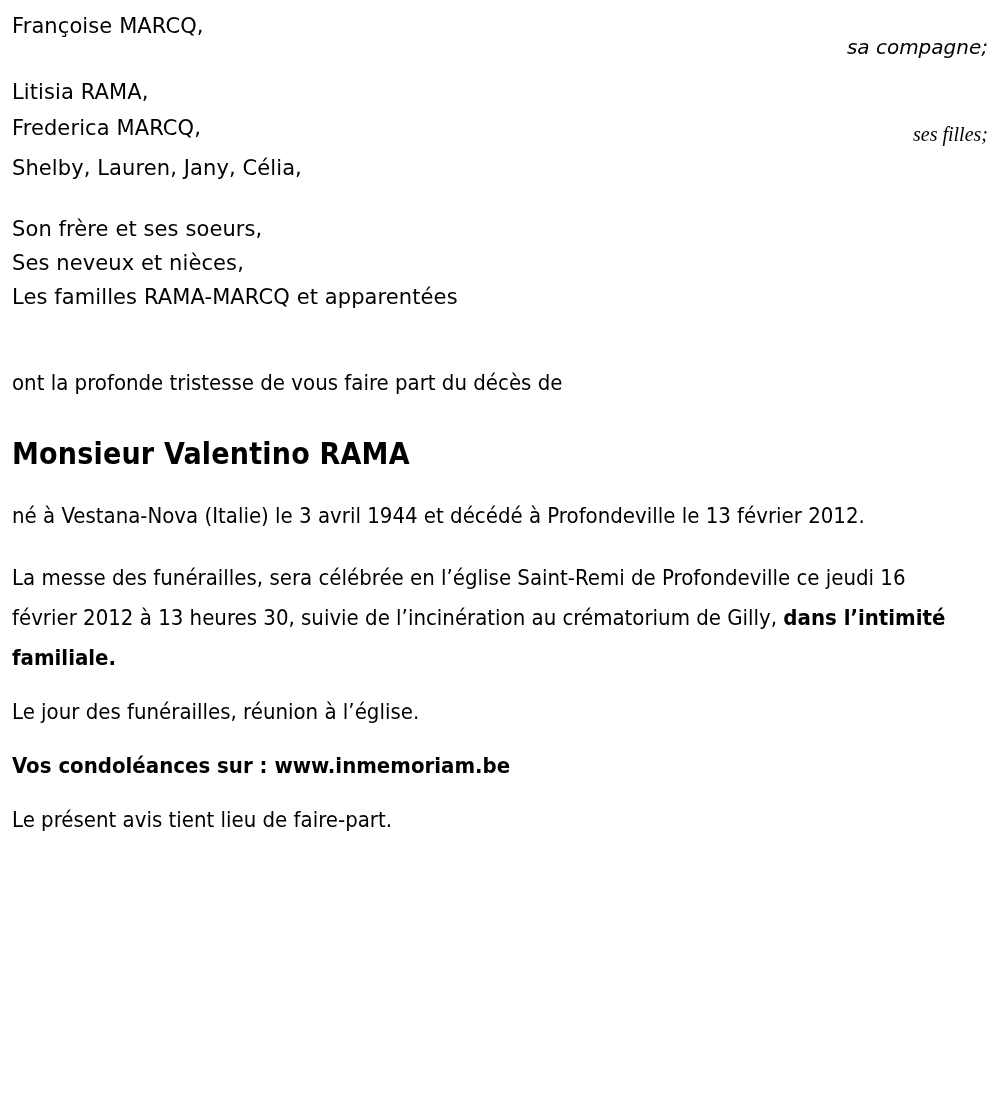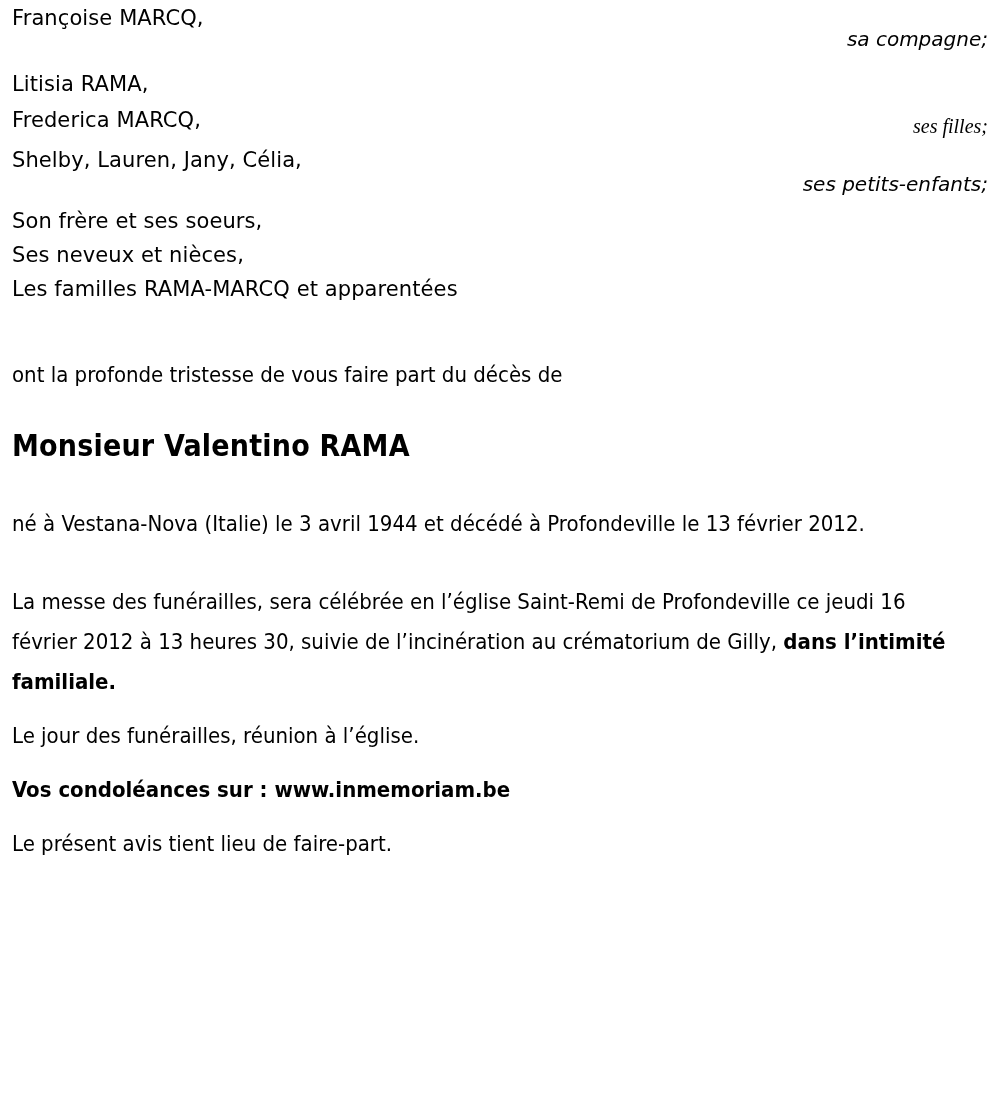--- a/index.html
+++ b/index.html
@@ -19,20 +19,21 @@
   .notice {
     position: relative;
     width: 1000px;
     height: 1105px;
     box-sizing: border-box;
     padding: 0 12px;
   }
 
   
   .survivors {
+    padding-top: 8px;
   }
   .survivor-group {
     position: relative;
     width: 100%;
   }
   .names {
     font-family: "DejaVu Sans", "Liberation Sans", sans-serif;
     font-size: 21px;
     line-height: 36px;
     font-weight: 400;
@@ -83,21 +84,21 @@
     letter-spacing: 0.2px;
   }
 
   .body-block {
     font-family: "DejaVu Sans Condensed", "DejaVu Sans", "Liberation Sans", sans-serif;
     font-stretch: condensed;
     font-size: 22px;
     line-height: 40px;
     width: 940px;
   }
-  .para { margin-top: 38px; }
+  .para { margin-top: 22px; }
   .para.tight { margin-top: 14px; }
   .para.bold { font-weight: 700; }
   strong.inl { font-weight: 700; }
 </style>
 </head>
 <body>
 
 <div class="notice">
 
   <div class="survivors">
@@ -114,21 +115,20 @@
         <span class="name-line">Litisia RAMA,</span>
         <span class="name-line">Frederica MARCQ,</span>
       </div>
       <div class="relation rel-filles" style="top:42px;font-family:Liberation Serif, serif;">ses filles;</div>
     </div>
 
     <div class="survivor-group" style="height:62px;">
       <div class="names">
         <span class="name-line">Shelby, Lauren, Jany, Célia,</span>
       </div>
-      <div class="relation rel-petits" style="top:24px;">ses petits-enfants;</div>
     </div>
 
   </div>
 
   <div class="family">
     <span class="fam-line">Son frère et ses soeurs,</span>
     <span class="fam-line">Ses neveux et nièces,</span>
     <span class="fam-line">Les familles RAMA-MARCQ et apparentées</span>
   </div>
 

